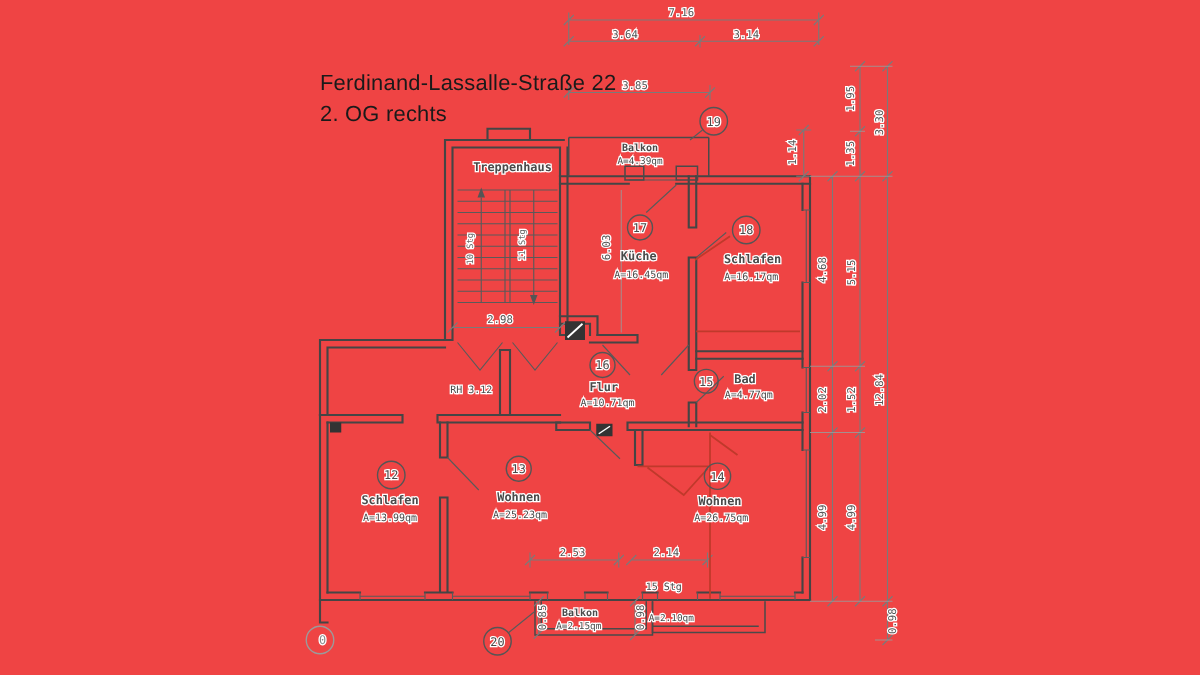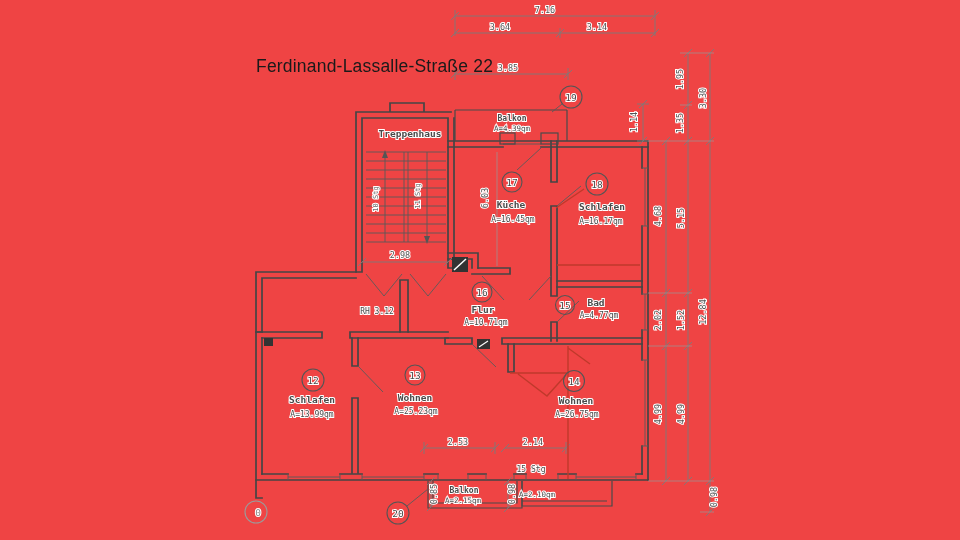--- a/index.html
+++ b/index.html
@@ -204,15 +204,16 @@
 
       <text class="ra" x="464" y="493" style="font-weight:bold">Balkon</text>
       <text class="ra" x="463" y="503" style="font-size:7.5px">A=2.15qm</text>
 
       <text class="ra" x="537" y="497" style="font-size:7.5px">A=2.10qm</text>
     </g>
   </svg>
 
   <div class="title">
     <div>Ferdinand-Lassalle-Straße 22</div>
+    <div>2. OG rechts</div>
   </div>
 
 </div>
 
 </body></html>

